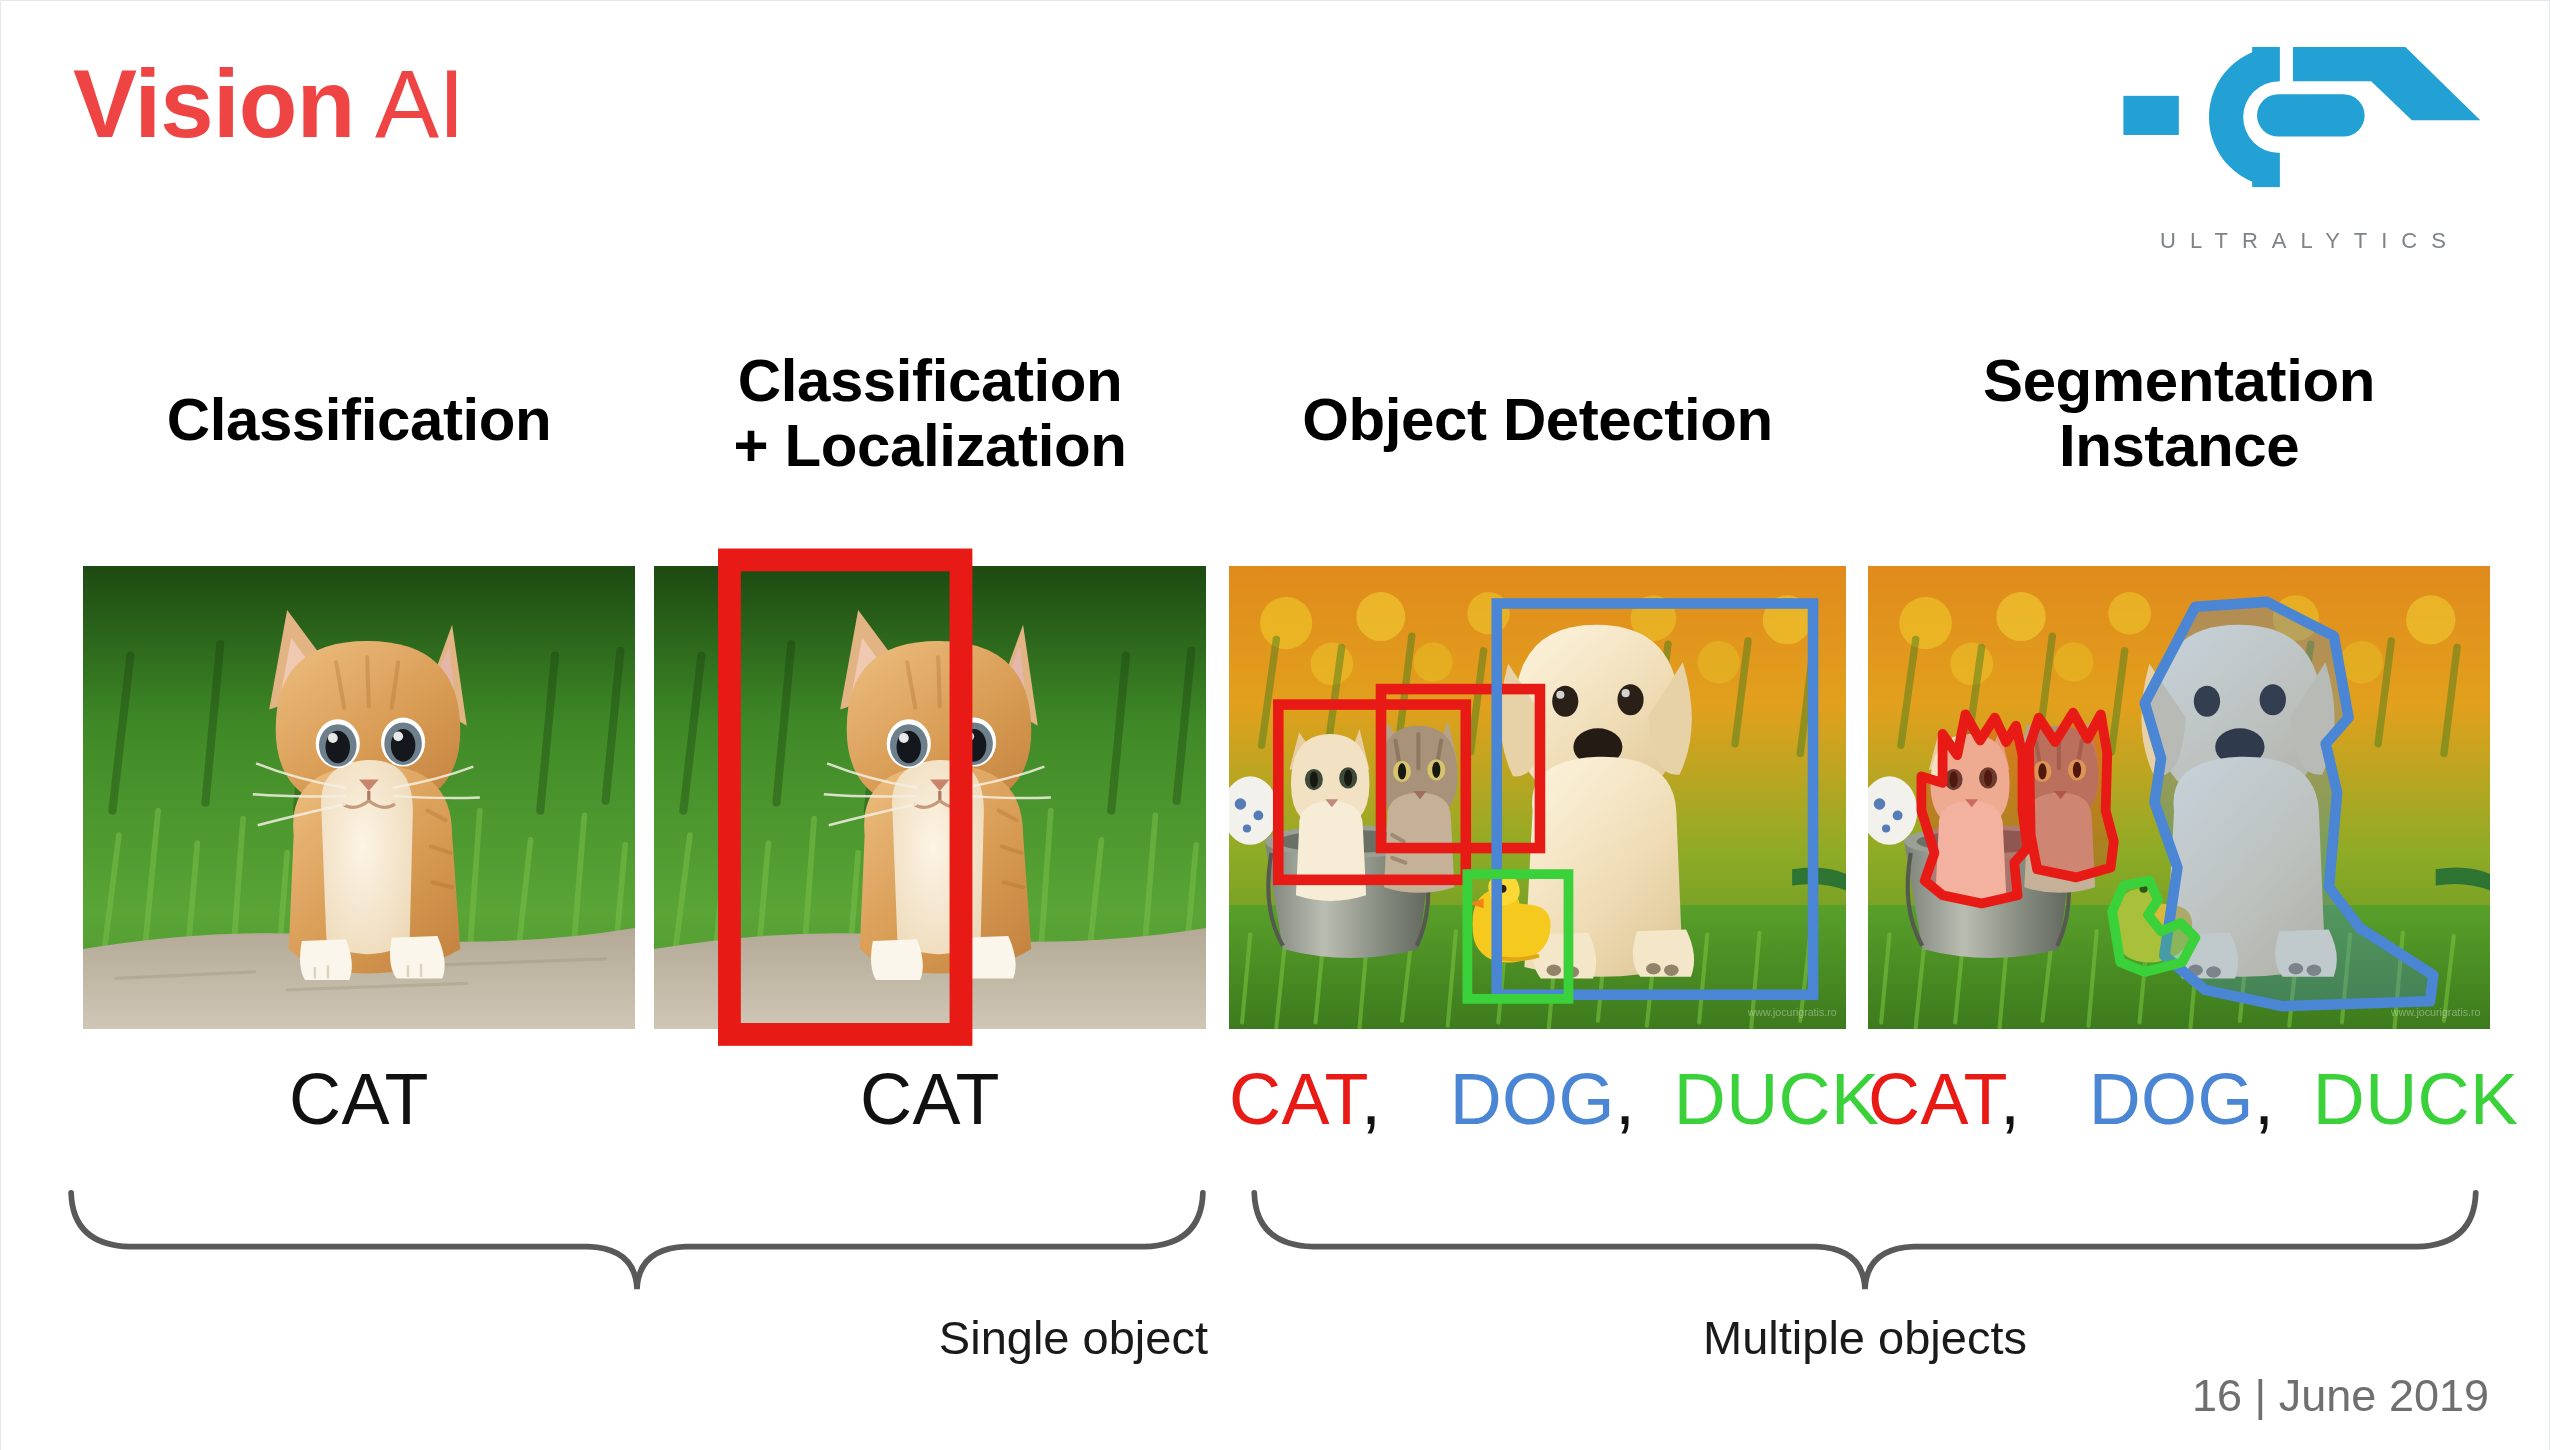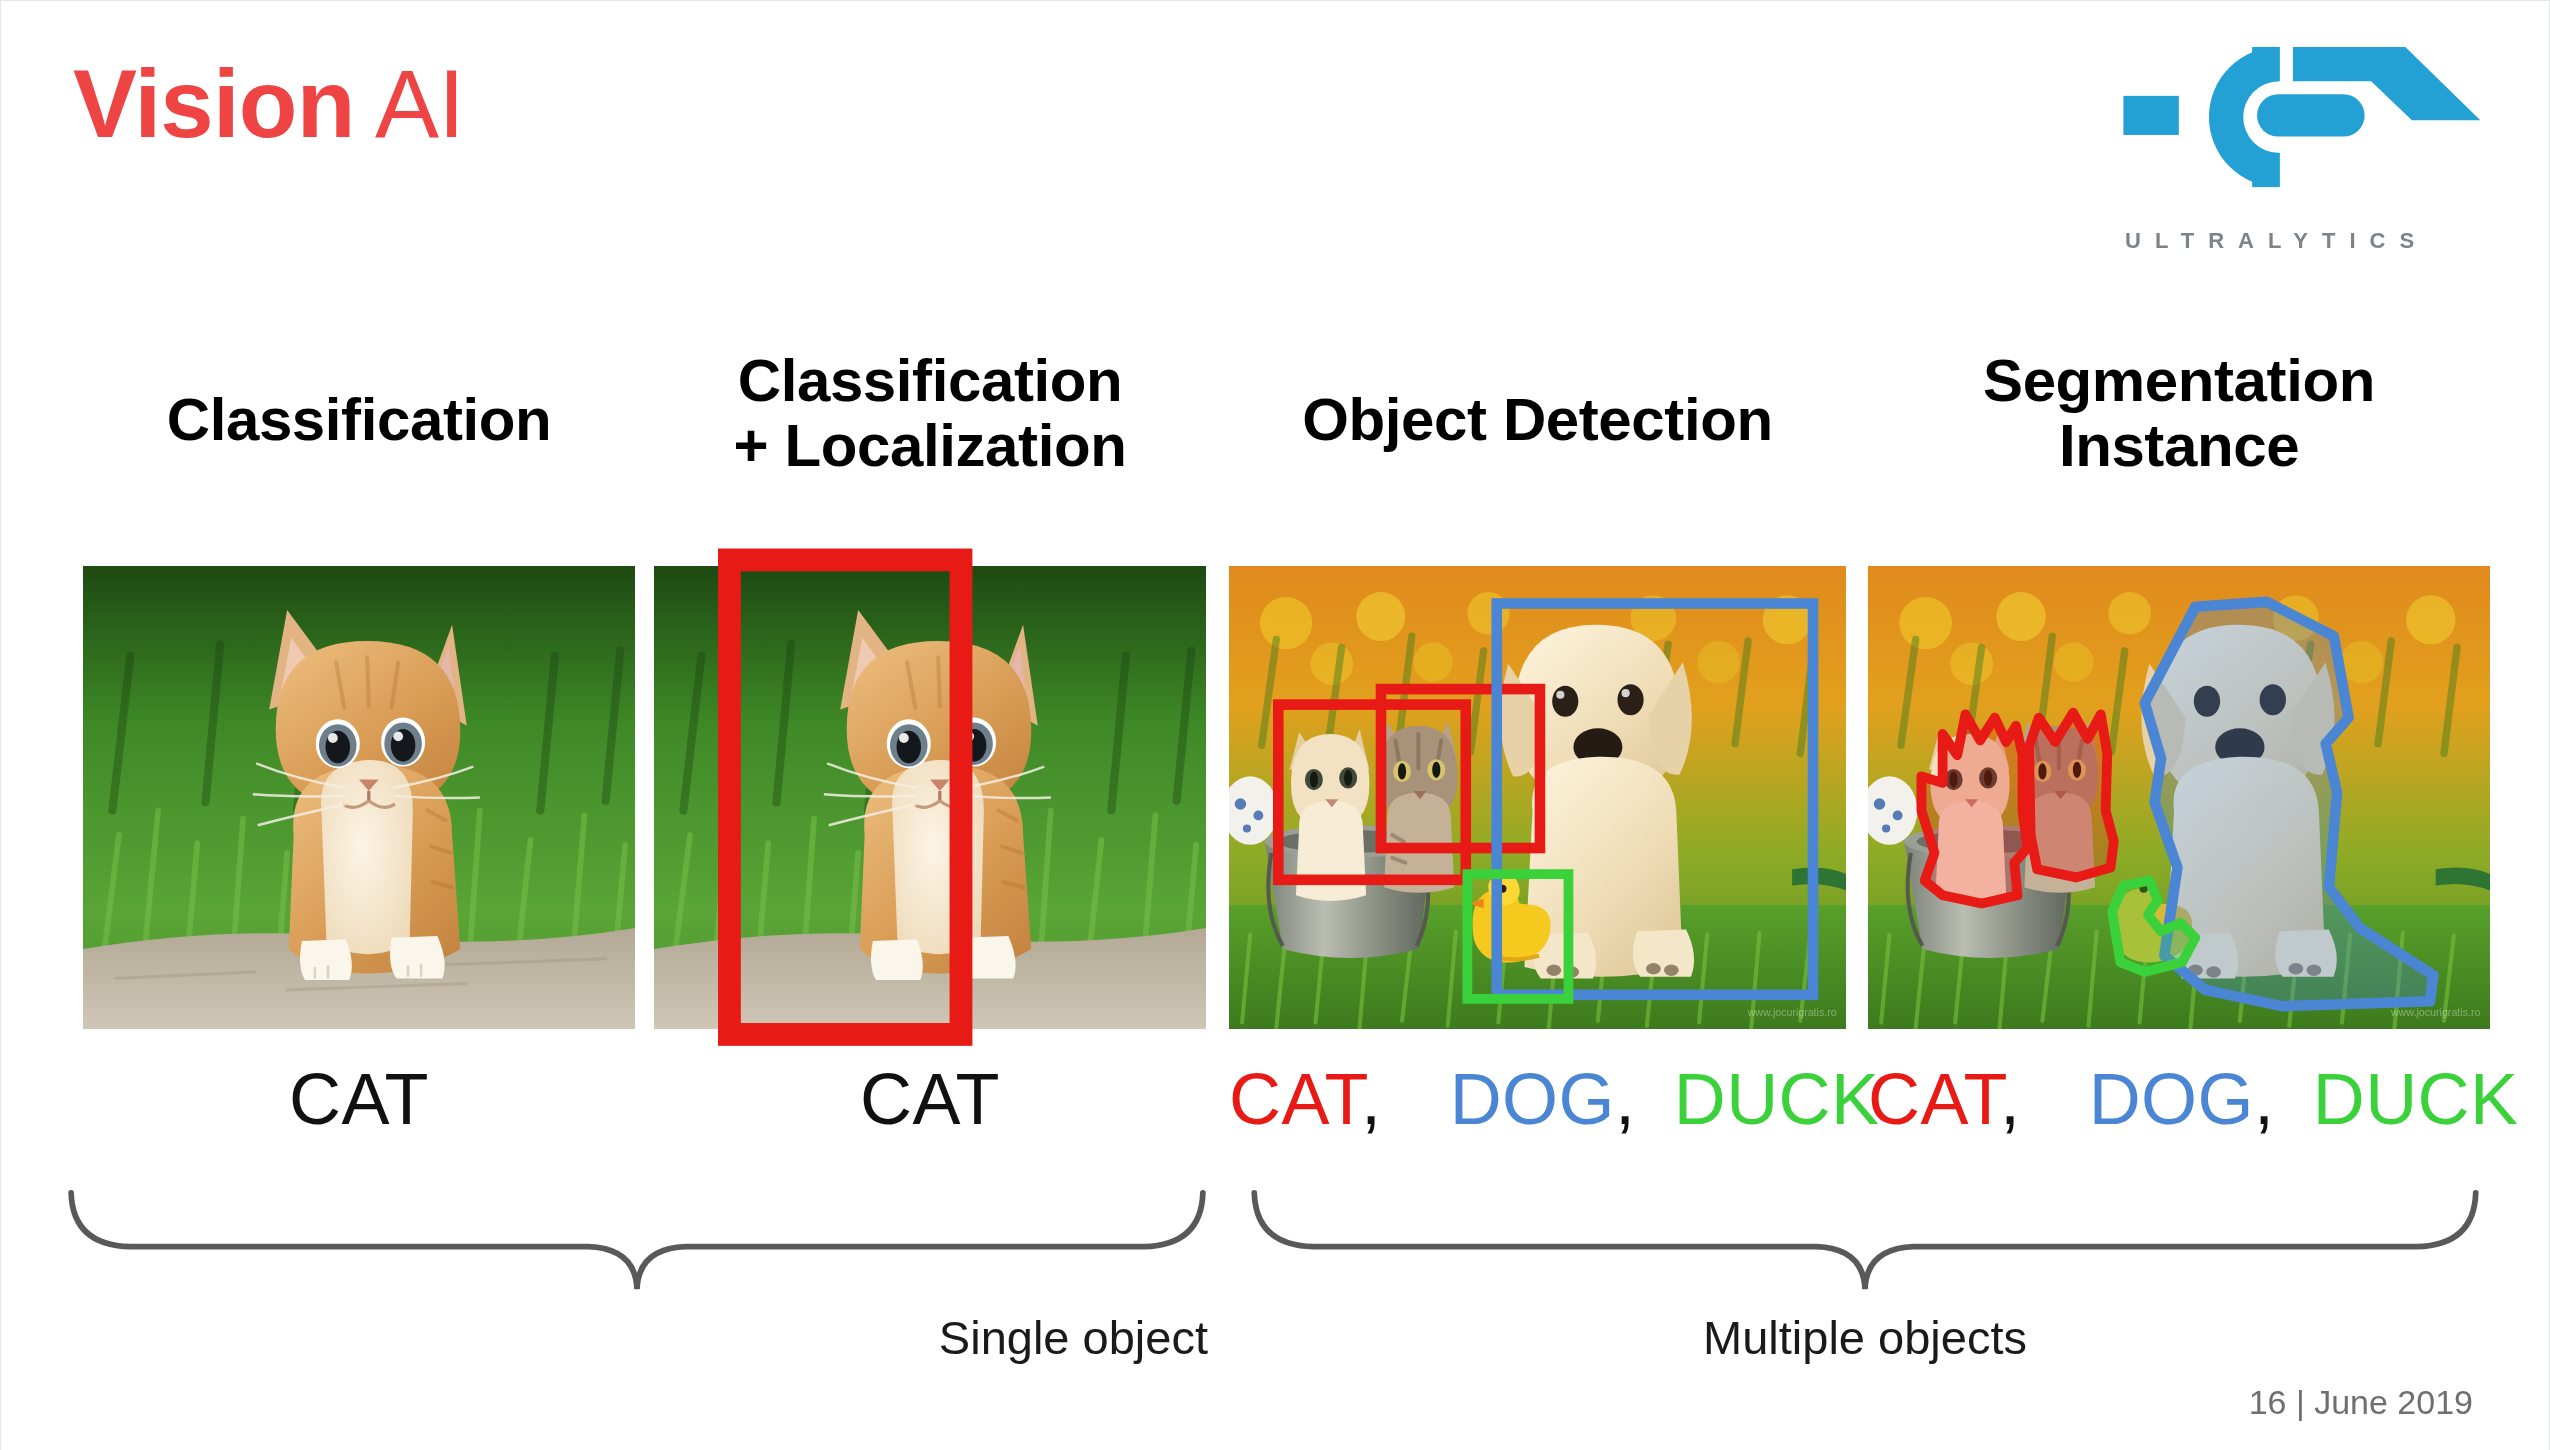--- a/index.html
+++ b/index.html
@@ -12,22 +12,22 @@
   #title{
     position:absolute;left:72px;top:55px;font-size:96px;line-height:1.0;
     color:#ef4444;white-space:nowrap;letter-spacing:-0.8px;
   }
   #title .strong{font-weight:bold;}
   #title .light{font-weight:normal;}
 
   #logo-block{position:absolute;right:54px;top:23px;width:383px;height:269px;}
   #logo-mark{position:absolute;left:0;top:0;width:383px;height:204px;}
   #logo-word{
-    position:absolute;left:0;top:204px;width:383px;
-    font-size:22px;letter-spacing:14px;color:#7d8387;font-weight:700;
+    position:absolute;left:0;top:204px;width:383px;text-align:center;
+    font-size:22px;letter-spacing:14px;color:#7d8387;font-weight:400;
     padding-left:13px;box-sizing:border-box;
   }
 
   
   .col{position:absolute;top:351px;}
   .col-head{
     text-align:center;font-weight:bold;color:#000;font-size:60px;
     line-height:1.08;letter-spacing:-0.4px;
   }
   .col-head.two-line{font-size:60px;}
@@ -46,21 +46,21 @@
 
   
   .brace{position:absolute;}
   .brace-label{
     position:absolute;text-align:center;font-size:47px;color:#1a1a1a;
     white-space:nowrap;
   }
 
   
   #footer{
-    position:absolute;right:76px;bottom:28px;font-size:34px;color:#6f6f6f;
+    position:absolute;right:60px;bottom:28px;font-size:45px;color:#6f6f6f;
     white-space:nowrap;
     text-align:center;
   }
 </style>
 </head>
 <body>
 
 <div id="slide">
 
   <div id="title">

